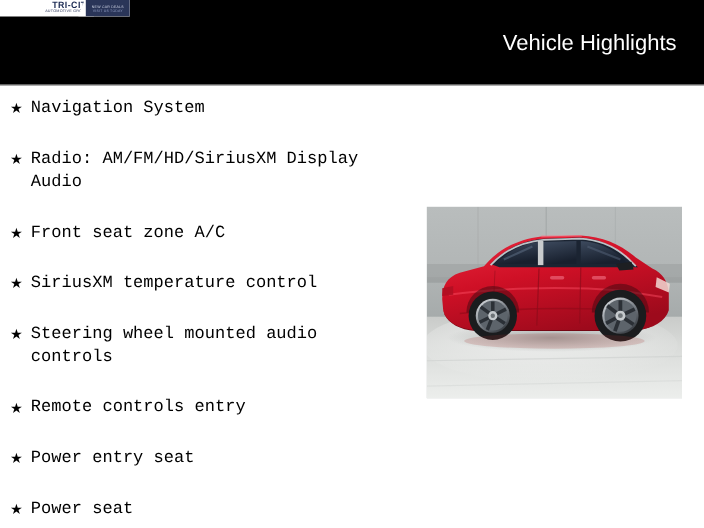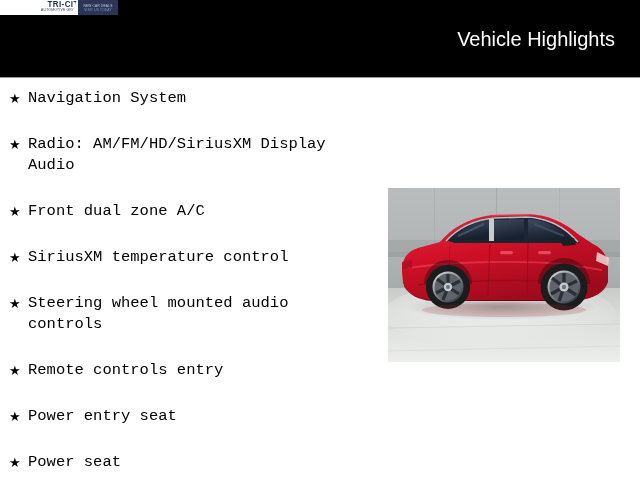--- a/index.html
+++ b/index.html
@@ -177,21 +177,21 @@
   <li class="feature">
     <span class="feature-bullet">★</span>
     <span class="feature-label">Navigation System</span>
   </li>
   <li class="feature">
     <span class="feature-bullet">★</span>
     <span class="feature-label">Radio: AM/FM/HD/SiriusXM Display Audio</span>
   </li>
   <li class="feature">
     <span class="feature-bullet">★</span>
-    <span class="feature-label">Front dual zone A/C</span>
+    <span class="feature-label">Front seat zone A/C</span>
   </li>
   <li class="feature">
     <span class="feature-bullet">★</span>
     <span class="feature-label">SiriusXM temperature control</span>
   </li>
   <li class="feature">
     <span class="feature-bullet">★</span>
     <span class="feature-label">Steering wheel mounted audio controls</span>
   </li>
   <li class="feature">

